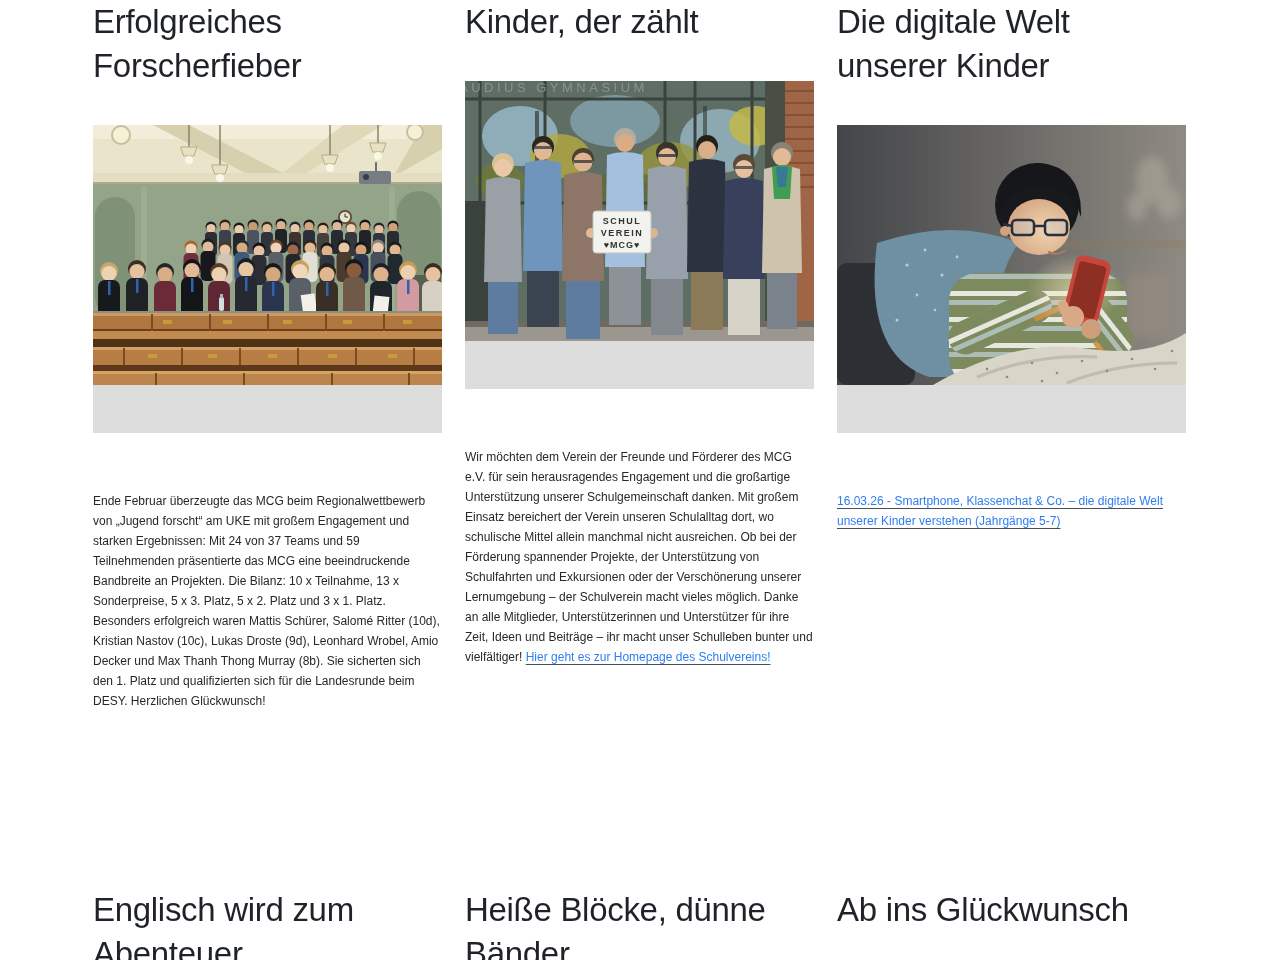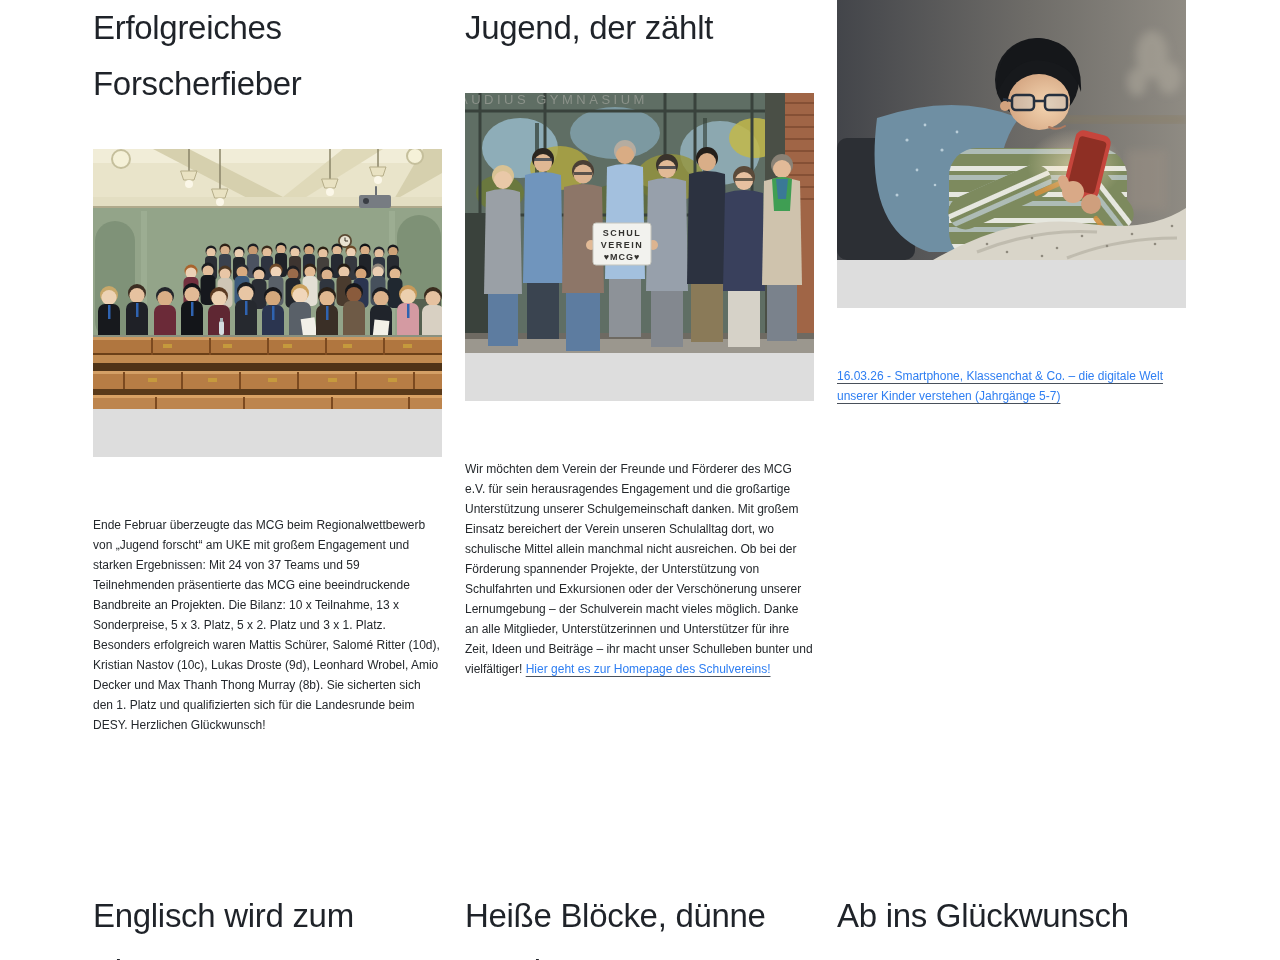--- a/index.html
+++ b/index.html
@@ -8,21 +8,21 @@
     font-family:"Liberation Sans","DejaVu Sans",sans-serif;
     color:#24282c;
   }
   .page{
     position:relative;margin:0 0 0 93px;width:1093px;
     display:grid;grid-template-columns:349px 349px 349px;column-gap:23px;
     grid-template-rows:888px auto;align-items:start;
   }
   .card{width:349px;}
   .card h2{
-    font-size:33px;line-height:56px;font-weight:400;color:#1f2329;
+    font-size:33px;line-height:44px;font-weight:400;color:#1f2329;
     letter-spacing:-0.3px;margin:0 0 37px 0;cursor:pointer;
   }
   .card figure{margin:0 0 58px 0;width:349px;height:308px;overflow:hidden;background:#dddddd;cursor:pointer;}
   .card figure svg{display:block;}
   .card p{font-size:12px;line-height:20px;margin:0 0 16px 0;color:#24282c;}
   .card p:last-child{margin-bottom:0;}
   a{color:#2e7ef2;text-decoration:underline;text-decoration-color:#49505a;text-decoration-thickness:1px;text-underline-offset:3px;cursor:pointer;}
   .sign-text{font-family:"Liberation Sans",sans-serif;font-weight:bold;fill:#33322f;}
   .bld-text{font-family:"Liberation Sans",sans-serif;fill:#8e948c;opacity:.95;}
 </style>
@@ -346,21 +346,21 @@
               <rect x="238" y="248" width="2" height="12"></rect>
               <rect x="315" y="248" width="2" height="12"></rect>
             </g>
         </g>
       </svg>
     </figure>
     <p>Ende Februar überzeugte das MCG beim Regionalwettbewerb von „Jugend forscht“ am UKE mit großem Engagement und starken Ergebnissen: Mit 24 von 37 Teams und 59 Teilnehmenden präsentierte das MCG eine beeindruckende Bandbreite an Projekten. Die Bilanz: 10 x Teilnahme, 13 x Sonderpreise, 5 x 3. Platz, 5 x 2. Platz und 3 x 1. Platz. Besonders erfolgreich waren Mattis Schürer, Salomé Ritter (10d), Kristian Nastov (10c), Lukas Droste (9d), Leonhard Wrobel, Amio Decker und Max Thanh Thong Murray (8b). Sie sicherten sich den 1. Platz und qualifizierten sich für die Landesrunde beim DESY. Herzlichen Glückwunsch!</p>
   </article>
 
   <article class="card">
-    <h2>Jugend, der zählt</h2>
+    <h2>Kinder, der zählt</h2>
     <figure>
       <svg width="349" height="260" viewBox="0 0 349 260">
 
         <g>
           <rect x="0" y="0" width="349" height="246" fill="#5f6e64"></rect>
           <ellipse cx="55" cy="55" rx="38" ry="30" fill="#9ec3d4" opacity="0.75"></ellipse>
           <ellipse cx="150" cy="40" rx="45" ry="26" fill="#8fb6c9" opacity="0.6"></ellipse>
           <ellipse cx="255" cy="60" rx="40" ry="32" fill="#a5c8d8" opacity="0.65"></ellipse>
           <ellipse cx="95" cy="75" rx="30" ry="22" fill="#b3a93f" opacity="0.8"></ellipse>
           <ellipse cx="205" cy="85" rx="34" ry="24" fill="#96953c" opacity="0.8"></ellipse>
@@ -467,20 +467,21 @@
           <text class="sign-text" x="157" y="143" font-size="9" letter-spacing="1.5" text-anchor="middle">SCHUL</text>
           <text class="sign-text" x="157" y="155" font-size="9" letter-spacing="1.5" text-anchor="middle">VEREIN</text>
           <text class="sign-text" x="157" y="167" font-size="9" letter-spacing="1" text-anchor="middle" fill="#b03a34">♥MCG♥</text>
         </g>
       </svg>
     </figure>
     <p><span>Wir möchten dem Verein der Freunde und Förderer des MCG e.V. für sein herausragendes Engagement und die großartige Unterstützung unserer Schulgemeinschaft danken. Mit großem Einsatz bereichert der Verein unseren Schulalltag dort, wo schulische Mittel allein manchmal nicht ausreichen. Ob bei der Förderung spannender Projekte, der Unterstützung von Schulfahrten und Exkursionen oder der Verschönerung unserer Lernumgebung – der Schulverein macht vieles möglich. Danke an alle Mitglieder, Unterstützerinnen und Unterstützer für ihre Zeit, Ideen und Beiträge – ihr macht unser Schulleben bunter und vielfältiger! </span><a>Hier geht es zur Homepage des Schulvereins!</a></p>
   </article>
 
   <article class="card">
+    <h2>Die digitale Welt unserer Kinder</h2>
     <figure>
       <svg width="349" height="260" viewBox="0 0 349 260">
         <defs>
           <linearGradient id="bg3" x1="0" y1="0" x2="1" y2="0">
             <stop offset="0" stop-color="#43454a"></stop>
               <stop offset="0.55" stop-color="#6e6c68"></stop>
               <stop offset="1" stop-color="#8f8b83"></stop>
           </linearGradient>
           <pattern id="stripes" patternUnits="userSpaceOnUse" width="10" height="26">
             <rect width="10" height="26" fill="#7d8a5e"></rect>

